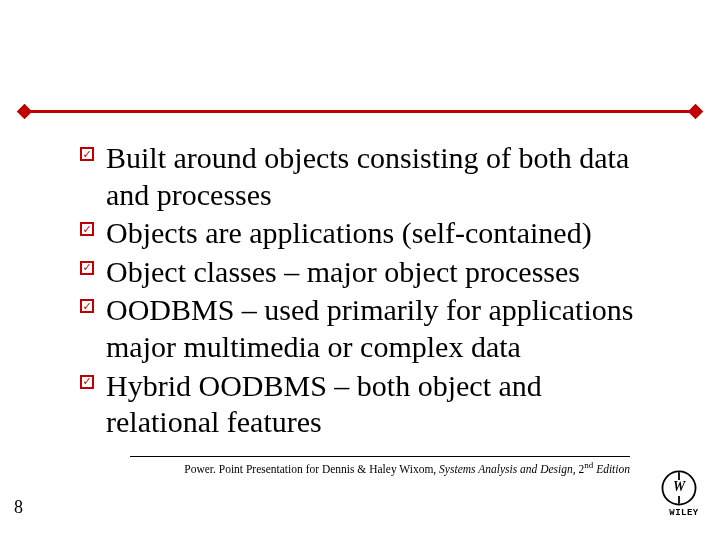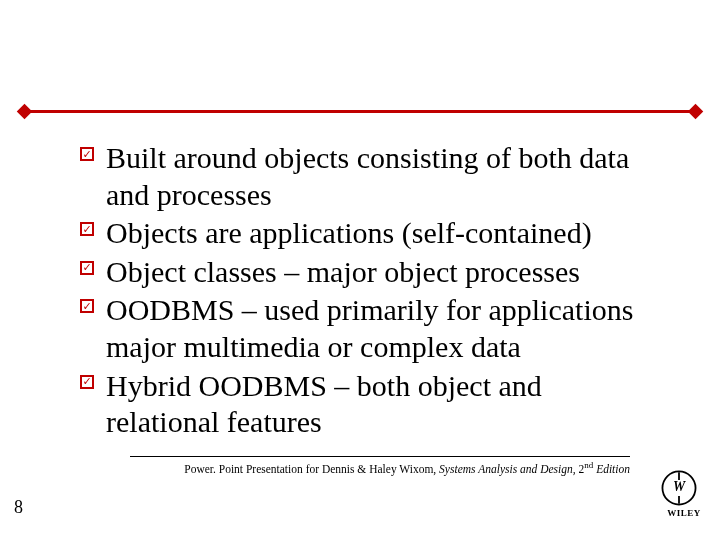--- a/index.html
+++ b/index.html
@@ -114,21 +114,21 @@
   .logo {
     position: absolute;
     right: 18px;
     bottom: 18px;
     width: 46px;
     height: 52px;
     text-align: center;
   }
   .logo svg { display: block; margin: 0 auto; }
   .logo-text {
-    font-family: Liberation Serif, serif;
+    font-family: Liberation Mono, monospace;
     font-weight: bold;
     font-size: 9px;
     letter-spacing: 0.5px;
     margin-top: 2px;
     margin-left: 10px;
   }
 </style>
 </head>
 <body>
 

